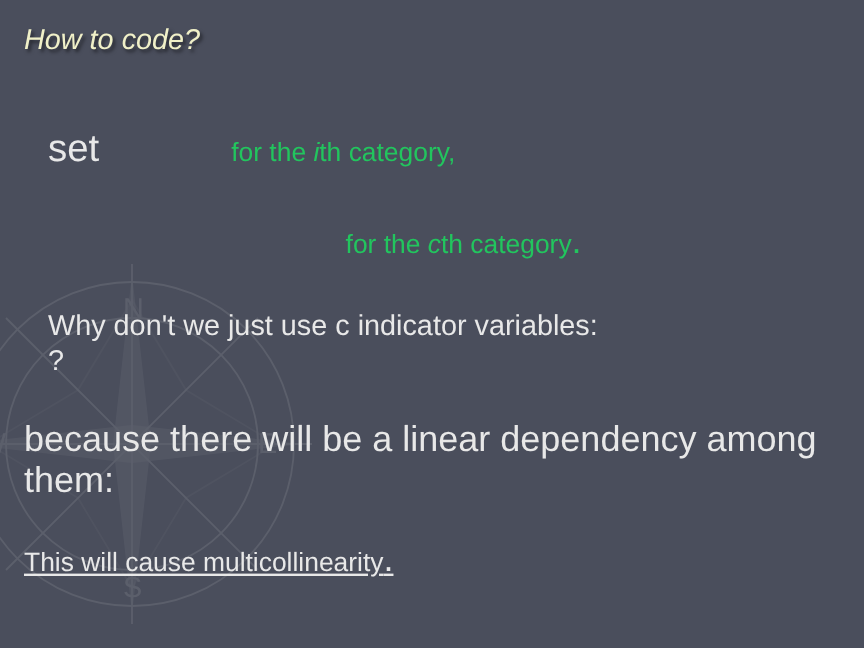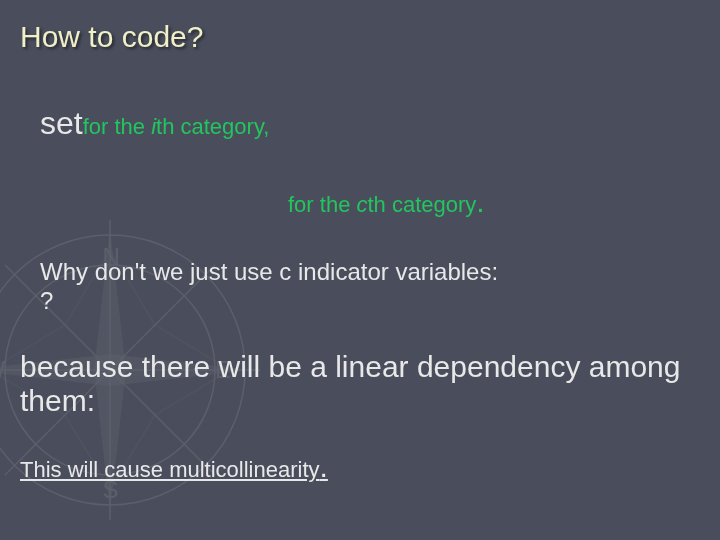--- a/index.html
+++ b/index.html
@@ -20,36 +20,38 @@
     pointer-events: none;
   }
   .compass svg { width: 100%; height: 100%; }
   .slide {
     position: relative;
     width: 720px;
     height: 540px;
     padding: 0;
   }
   .title {
-    font-size: 30px;
+    font-size: 24px;
     color: #f0f0c8;
     font-weight: normal;
     padding: 20px 0 0 20px;
     text-shadow: 2px 2px 3px rgba(0,0,0,0.5);
+    font-style: italic;
   }
   .row-set {
     position: absolute;
     top: 105px;
     left: 40px;
     display: flex;
     align-items: baseline;
   }
   .set-word {
     font-size: 32px;
     color: #e8e8e8;
+    margin-right: 110px;
   }
   .cat-text {
     font-size: 22px;
     color: #22c55e;
   }
   .italic { font-style: italic; }
   .row-cth {
     position: absolute;
     top: 185px;
     left: 288px;

